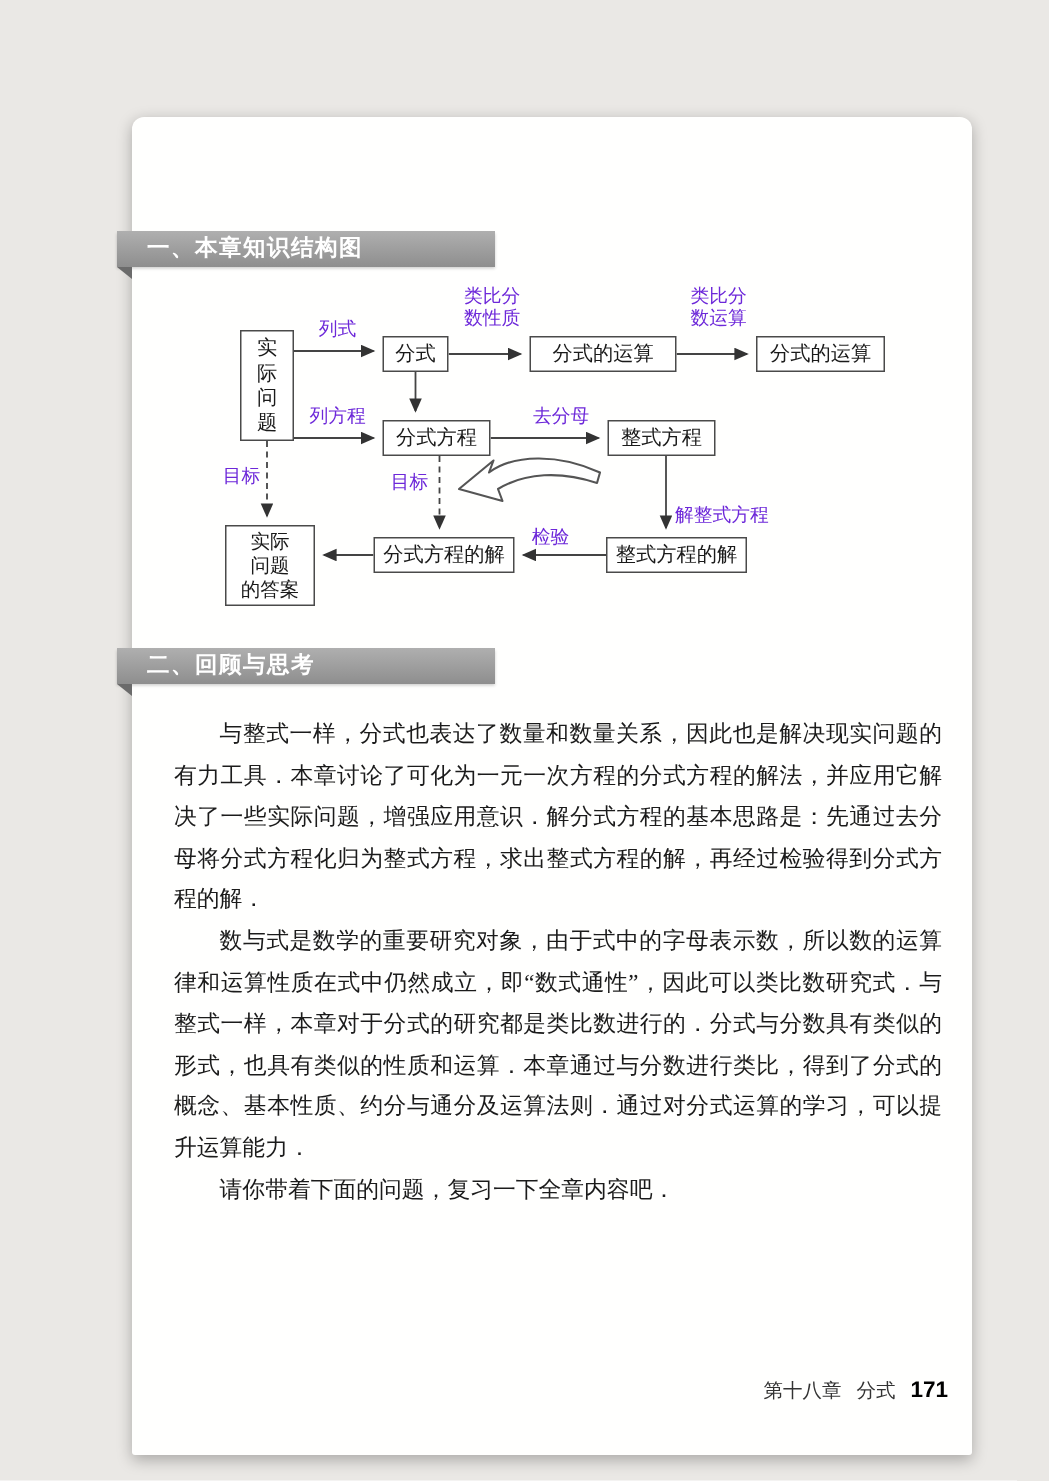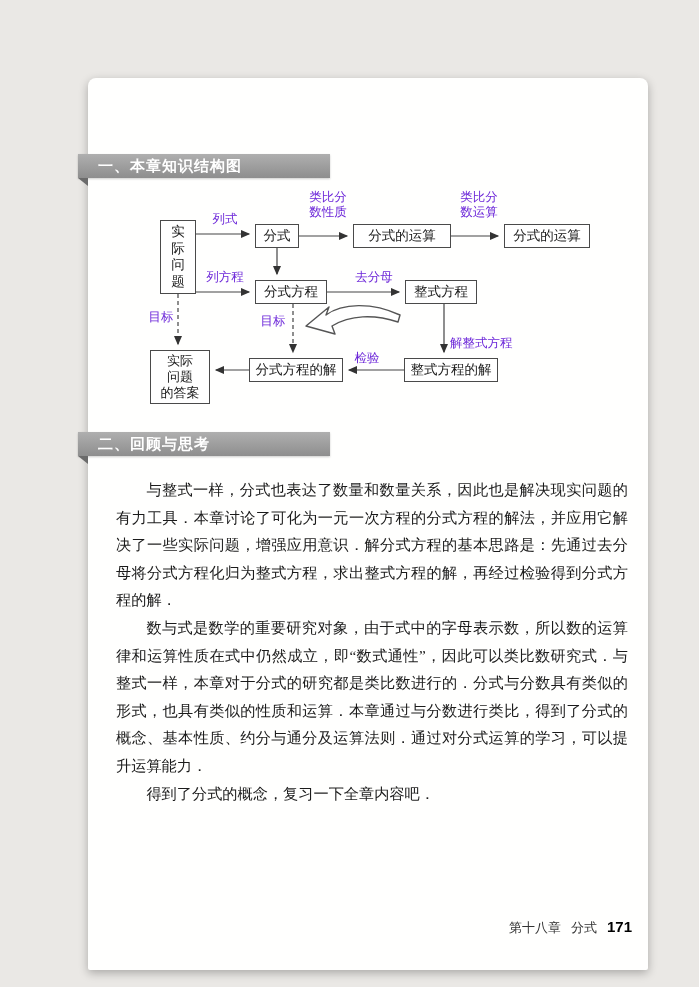--- a/index.html
+++ b/index.html
@@ -127,21 +127,21 @@
     </div>
 
     <div class="sec-header sh2">
       <span>二、回顾与思考</span>
     </div>
     <div class="fold fold2"></div>
 
     <div class="body-text">
       <p>与整式一样，分式也表达了数量和数量关系，因此也是解决现实问题的有力工具．本章讨论了可化为一元一次方程的分式方程的解法，并应用它解决了一些实际问题，增强应用意识．解分式方程的基本思路是：先通过去分母将分式方程化归为整式方程，求出整式方程的解，再经过检验得到分式方程的解．</p>
       <p>数与式是数学的重要研究对象，由于式中的字母表示数，所以数的运算律和运算性质在式中仍然成立，即“数式通性”，因此可以类比数研究式．与整式一样，本章对于分式的研究都是类比数进行的．分式与分数具有类似的形式，也具有类似的性质和运算．本章通过与分数进行类比，得到了分式的概念、基本性质、约分与通分及运算法则．通过对分式运算的学习，可以提升运算能力．</p>
-      <p>得到了分式的概念，复习一下全章内容吧．</p>
+      <p>请你带着下面的问题，复习一下全章内容吧．</p>
     </div>
 
     <div class="footer">
       <span>第十八章</span><span>分式</span><span class="pagenum">171</span>
     </div>
 
   </div>
 </div>
 
 </body></html>

